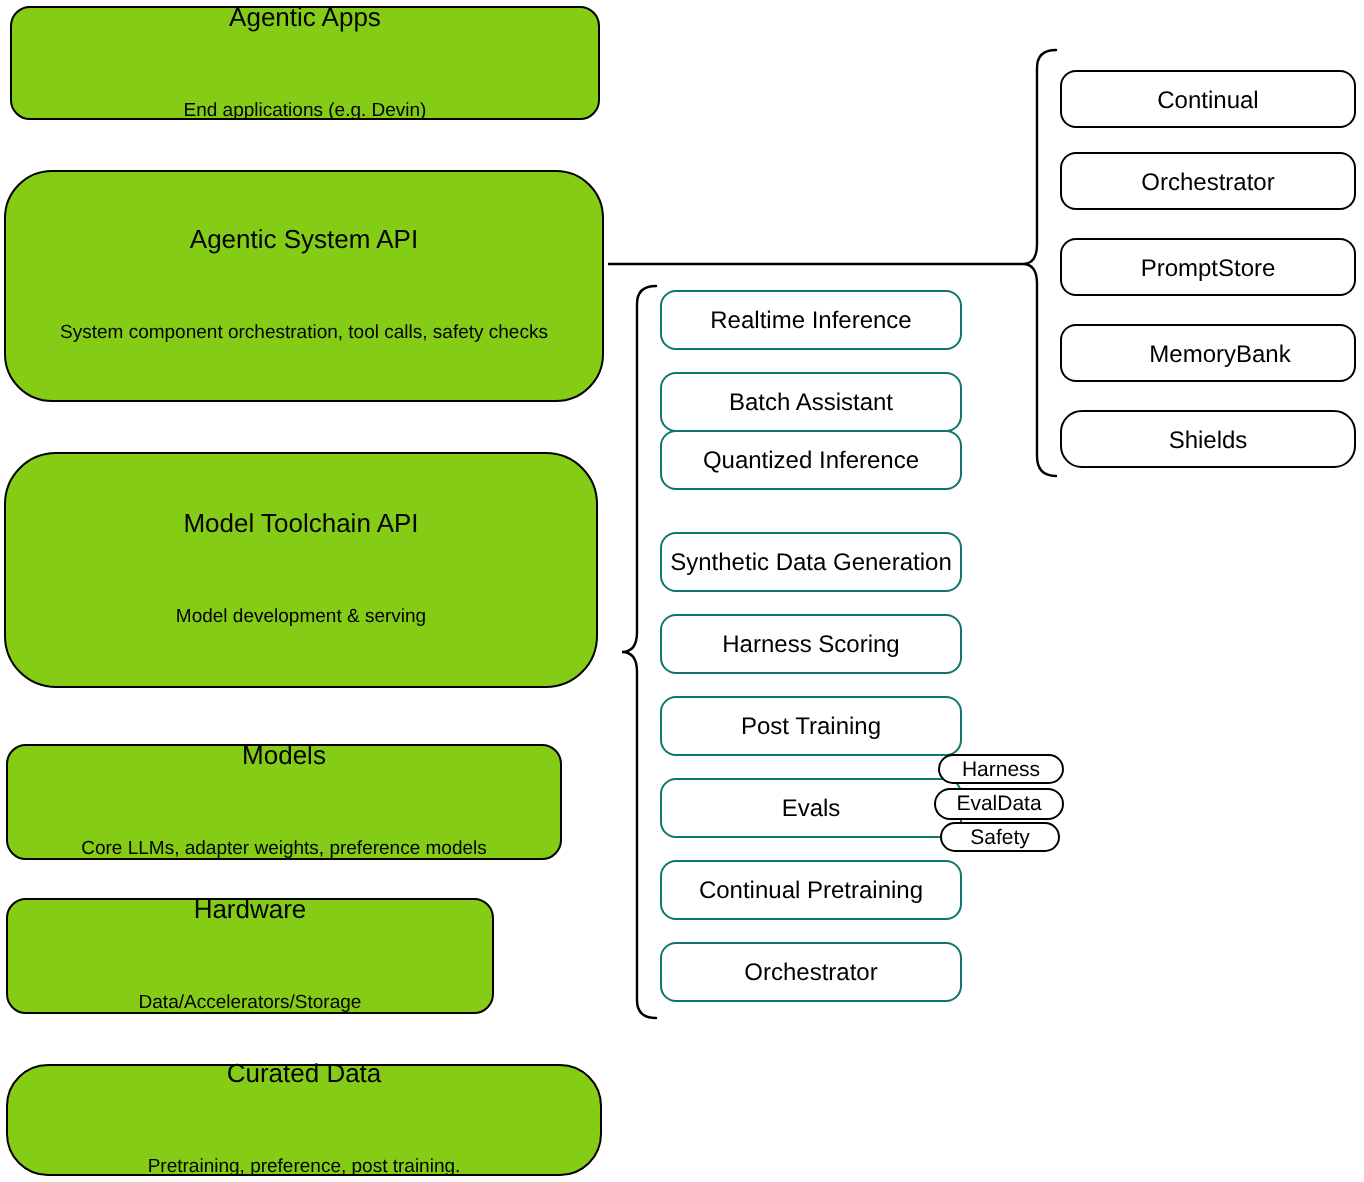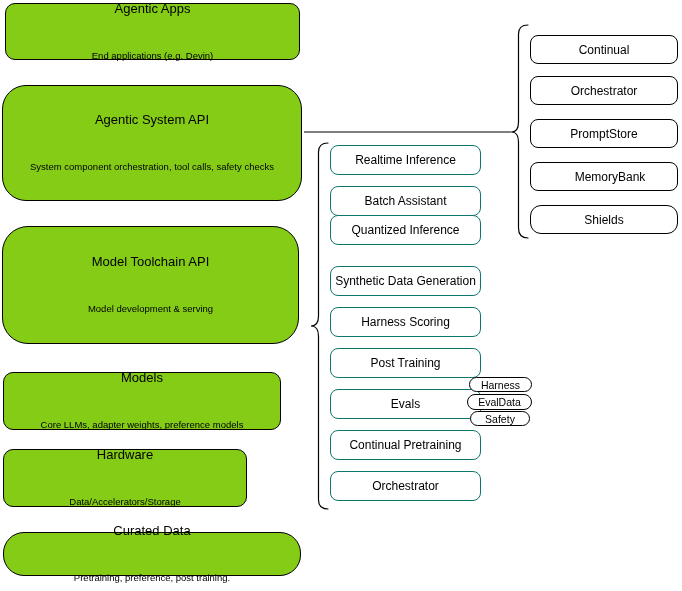--- a/index.html
+++ b/index.html
@@ -62,21 +62,21 @@
   <div class="lbox" style="left:3px; top:372px; width:278px; height:58px; border-radius:10px;">
     <div class="t">Models</div>
     <div class="s">Core LLMs, adapter weights, preference models</div>
   </div>
 
   <div class="lbox" style="left:3px; top:449px; width:244px; height:58px; border-radius:10px;">
     <div class="t">Hardware</div>
     <div class="s">Data/Accelerators/Storage</div>
   </div>
 
-  <div class="lbox" style="left:3px; top:532px; width:298px; height:44px; border-radius:21px;text-align:right;">
+  <div class="lbox" style="left:3px; top:532px; width:298px; height:56px; border-radius:21px;text-align:right;">
     <div class="t">Curated Data</div>
     <div class="s">Pretraining, preference, post training.</div>
   </div>
 
   <div class="mbox" style="top:145px;">
     <span>Realtime Inference</span>
   </div>
   <div class="mbox" style="top:186px;">
     <span>Batch Assistant</span>
   </div>

